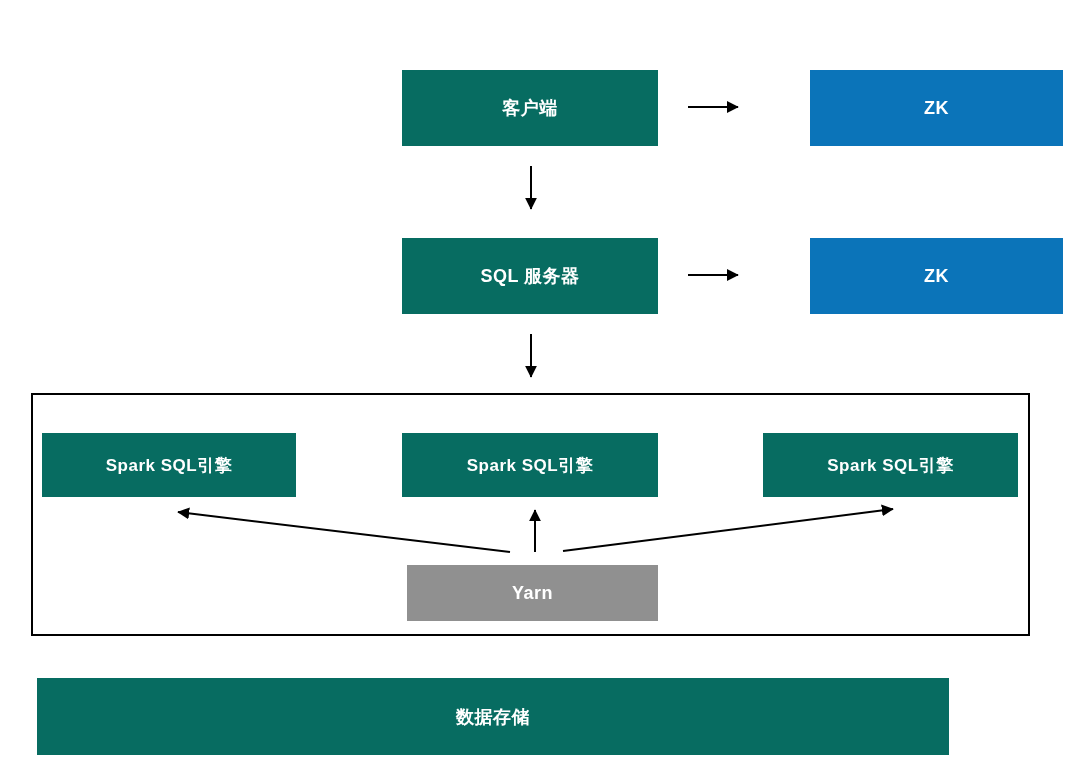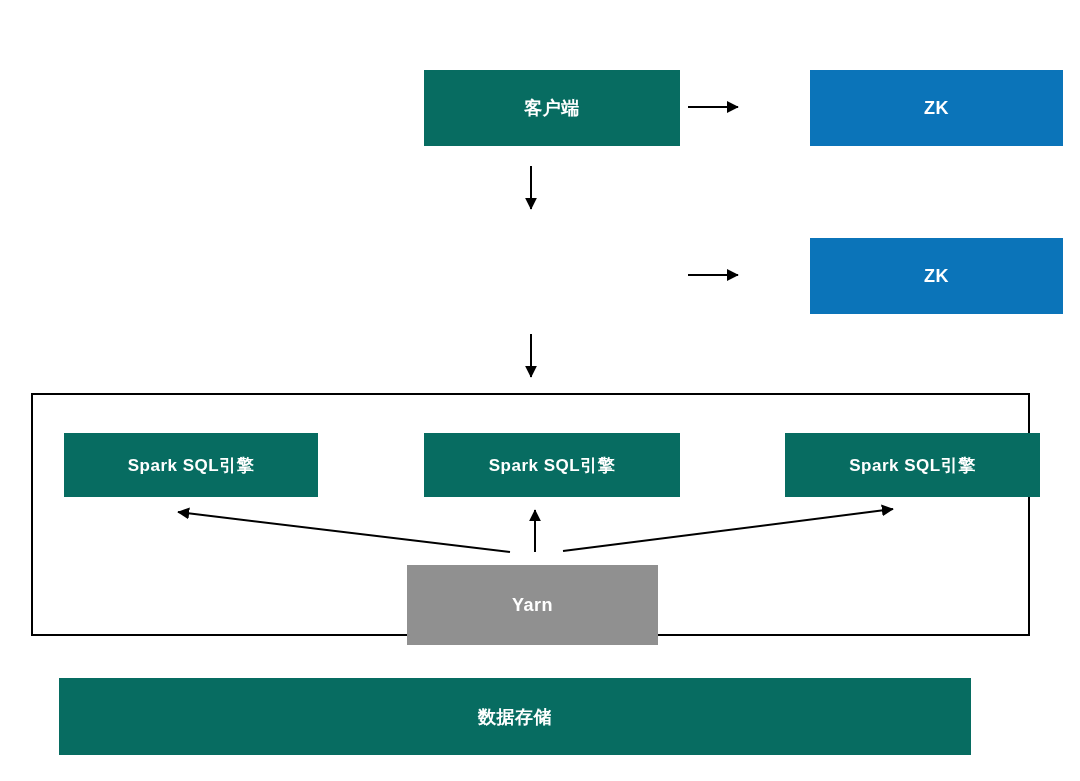--- a/index.html
+++ b/index.html
@@ -26,21 +26,21 @@
   .node {
     position: absolute;
     display: flex;
     align-items: center;
     justify-content: center;
     color: var(--label);
     font-weight: bold;
     font-size: 18px;
     letter-spacing: 0.5px;
   }
-  .node.teal { background: var(--teal); margin-left: 22px; }
+  .node.teal { background: var(--teal); }
   .node.blue { background: var(--blue); margin-left: 47px; }
   .node.gray { background: var(--gray); }
 
   .cluster {
     position: absolute;
     left: 31px; top: 393px;
     width: 999px; height: 243px;
     border: 2px solid var(--border);
     background: transparent;
   }
@@ -49,21 +49,21 @@
   .n-client   { left: 402px; top: 70px;  width: 256px; height: 76px; }
   .n-zk-top   { left: 763px; top: 70px;  width: 253px; height: 76px; }
   
   .n-sql      { left: 402px; top: 238px; width: 256px; height: 76px; }
   .n-zk-mid   { left: 763px; top: 238px; width: 253px; height: 76px; }
   
   .n-spark1   { left: 42px;  top: 433px; width: 254px; height: 64px; font-size: 17px; }
   .n-spark2   { left: 402px; top: 433px; width: 256px; height: 64px; font-size: 17px; }
   .n-spark3   { left: 763px; top: 433px; width: 255px; height: 64px; font-size: 17px; }
   
-  .n-yarn     { left: 407px; top: 565px; width: 251px; height: 80px; }
+  .n-yarn     { left: 407px; top: 565px; width: 251px; height: 56px; }
   
   .n-storage  { left: 37px;  top: 678px; width: 912px; height: 77px; }
 
   .arrow-layer {
     position: absolute;
     left: 0; top: 0;
     width: 1080px; height: 781px;
     pointer-events: none;
   }
   .arrow-layer line { stroke: var(--arrow); stroke-width: 2; }
@@ -91,20 +91,23 @@
   <div class="cluster"></div>
 
   <div class="node teal n-client">
     <span>客户端</span>
   </div>
 
   <div class="node blue n-zk-top">
     <span>ZK</span>
   </div>
 
+  <div class="node teal n-sql">
+    <span>SQL 服务器</span>
+  </div>
 
   <div class="node blue n-zk-mid">
     <span>ZK</span>
   </div>
 
   <div class="node teal n-spark1">
     <span>Spark SQL引擎</span>
   </div>
 
   <div class="node teal n-spark2">

